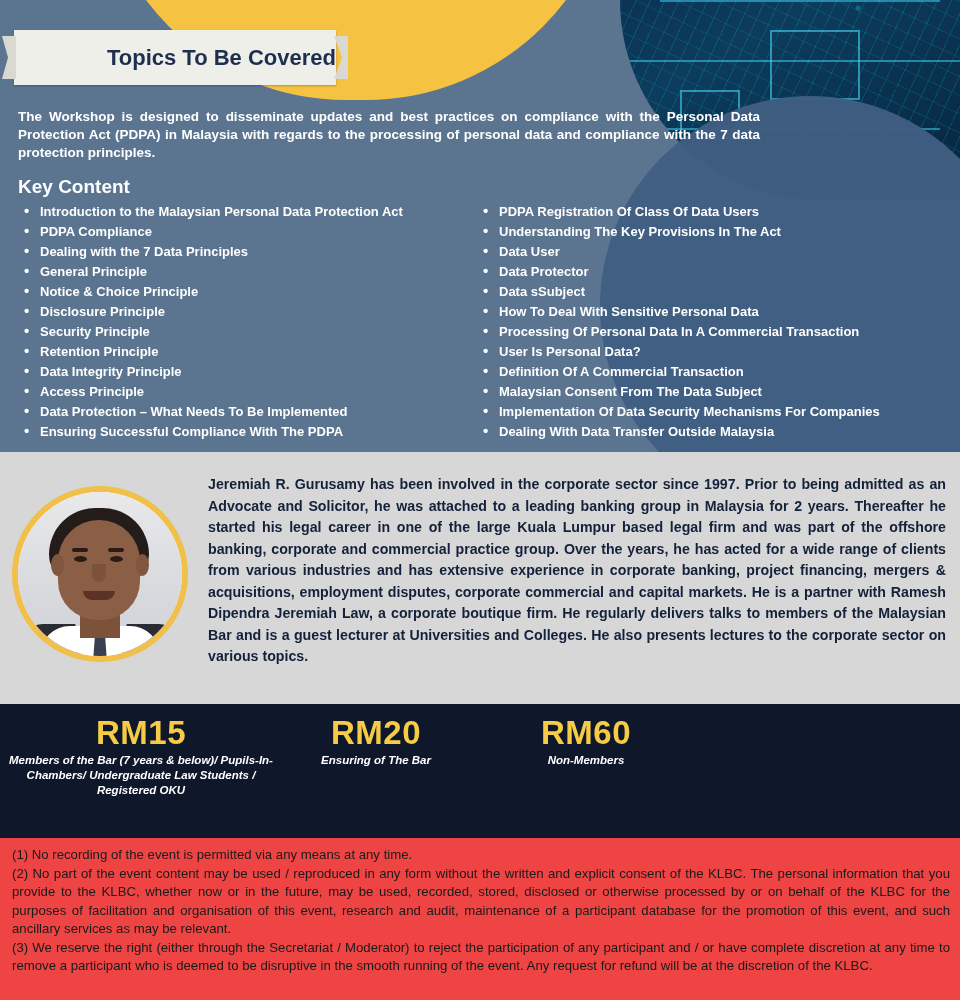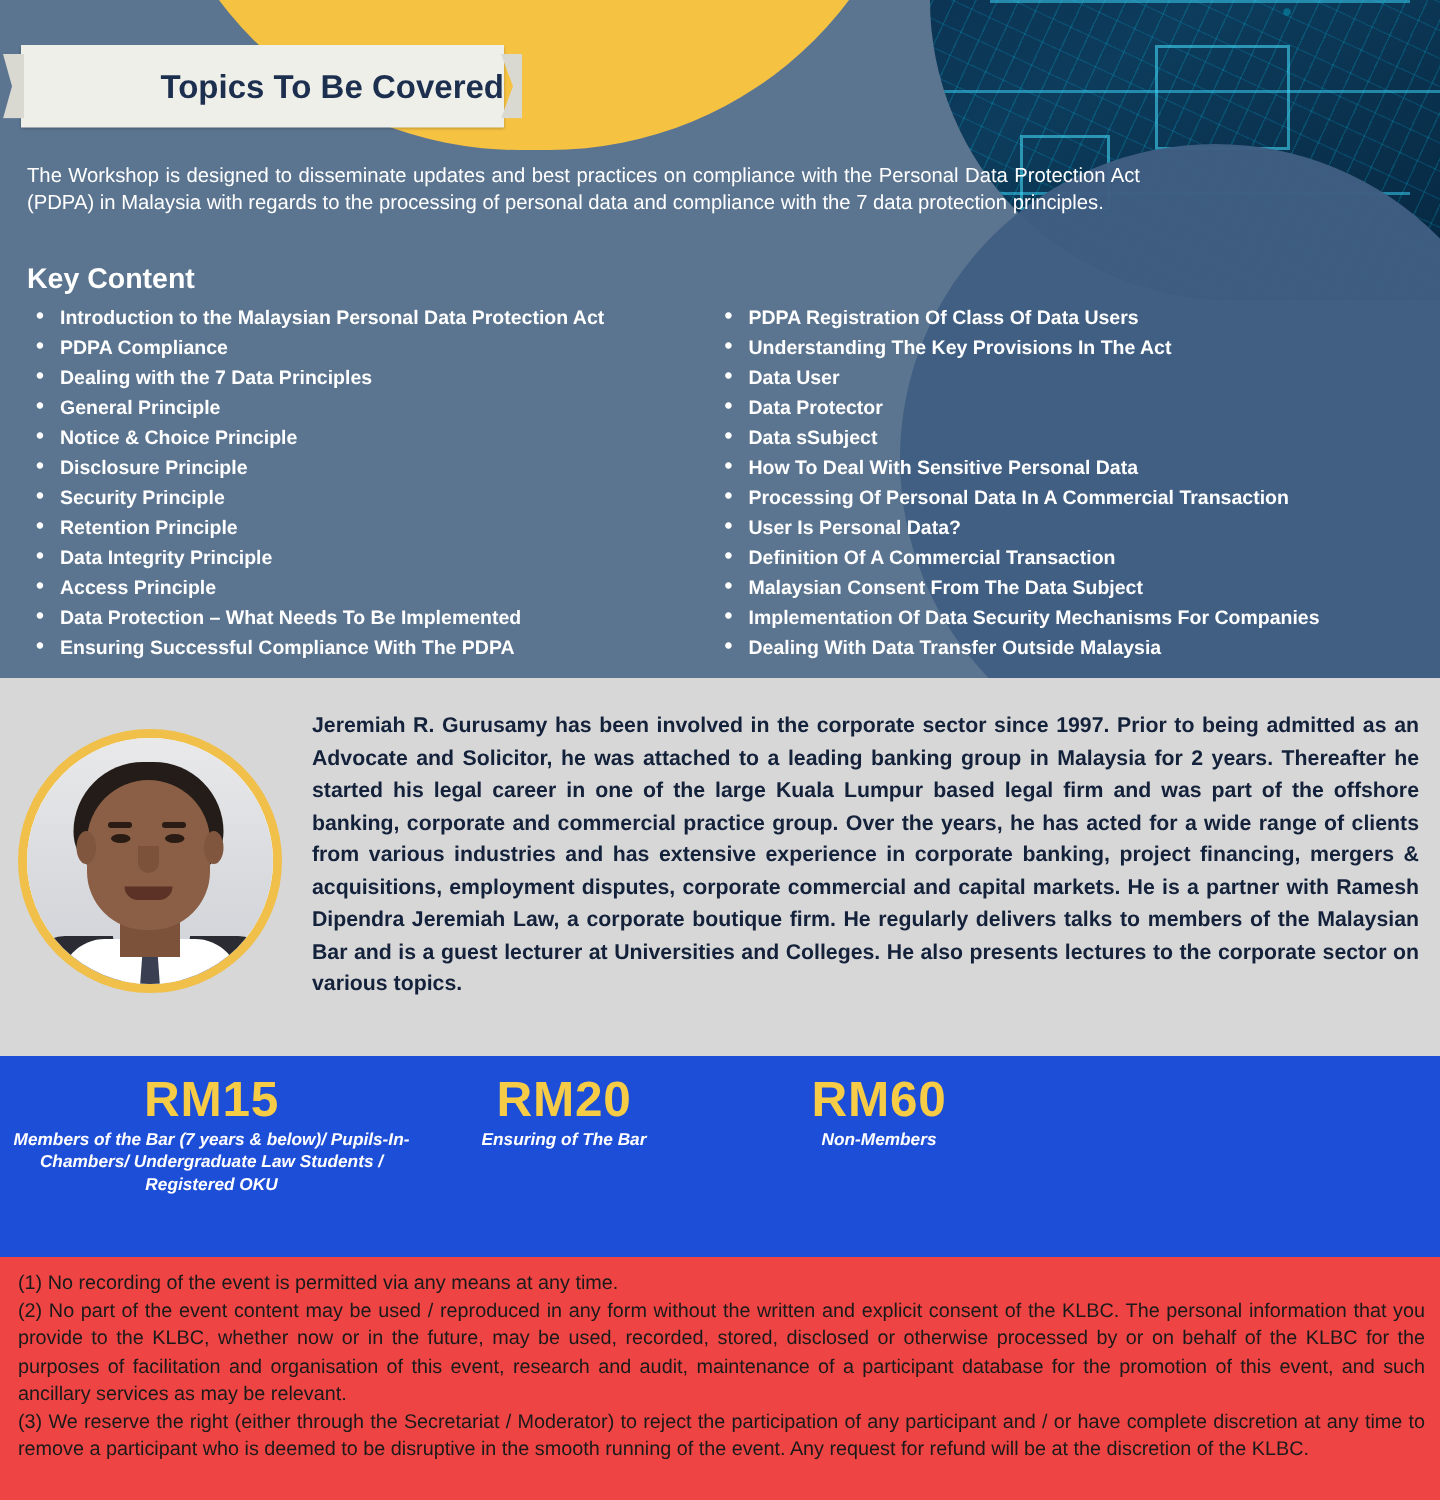--- a/index.html
+++ b/index.html
@@ -64,21 +64,21 @@
   .ribbon:before { left: -12px; clip-path: polygon(0 0, 100% 0, 100% 100%, 0 100%, 6px 50%); }
   .ribbon:after { right: -12px; clip-path: polygon(0 0, 100% 0, 100% 50%, 100% 100%, 0 100%, 8px 50%); }
   .ribbon-text {
     position: relative; z-index: 2;
     line-height: 55px; text-align: right;
     font-size: 22px; font-weight: bold; color: #1d2f4e;
   }
 
   .intro {
     position: absolute; left: 18px; top: 108px; width: 742px;
-    color: #ffffff; font-size: 13.5px; font-weight: normal; line-height: 18px;
+    color: #ffffff; font-size: 13.5px; font-weight: bold; line-height: 18px;
     text-align: justify;
   }
   .key-content {
     position: absolute; left: 18px; top: 176px;
     color: #ffffff; font-size: 19px; font-weight: bold;
   }
   .cols {
     position: absolute; left: 18px; top: 202px; width: 930px;
     display: flex; gap: 4px;
   }
@@ -167,21 +167,21 @@
   .bio-text {
     position: absolute; left: 208px; top: 22px; width: 738px;
     font-size: 14.2px; font-weight: bold; line-height: 21.5px;
     color: #14213a; text-align: justify;
   }
 
   
   .fees {
     position: relative;
     width: 960px; height: 134px;
-    background: #1d4ed8;
+    background: #0f172a;
     color: #ffffff;
   }
   .fee-block { position: absolute; text-align: center; }
   .fee-amount {
     font-size: 33px; font-weight: bold; color: #f6cb45;
     letter-spacing: .5px;
   }
   .fee-desc {
     font-size: 11.5px; font-weight: bold; font-style: italic;
     line-height: 15px; margin-top: 1px; color: #ffffff;

